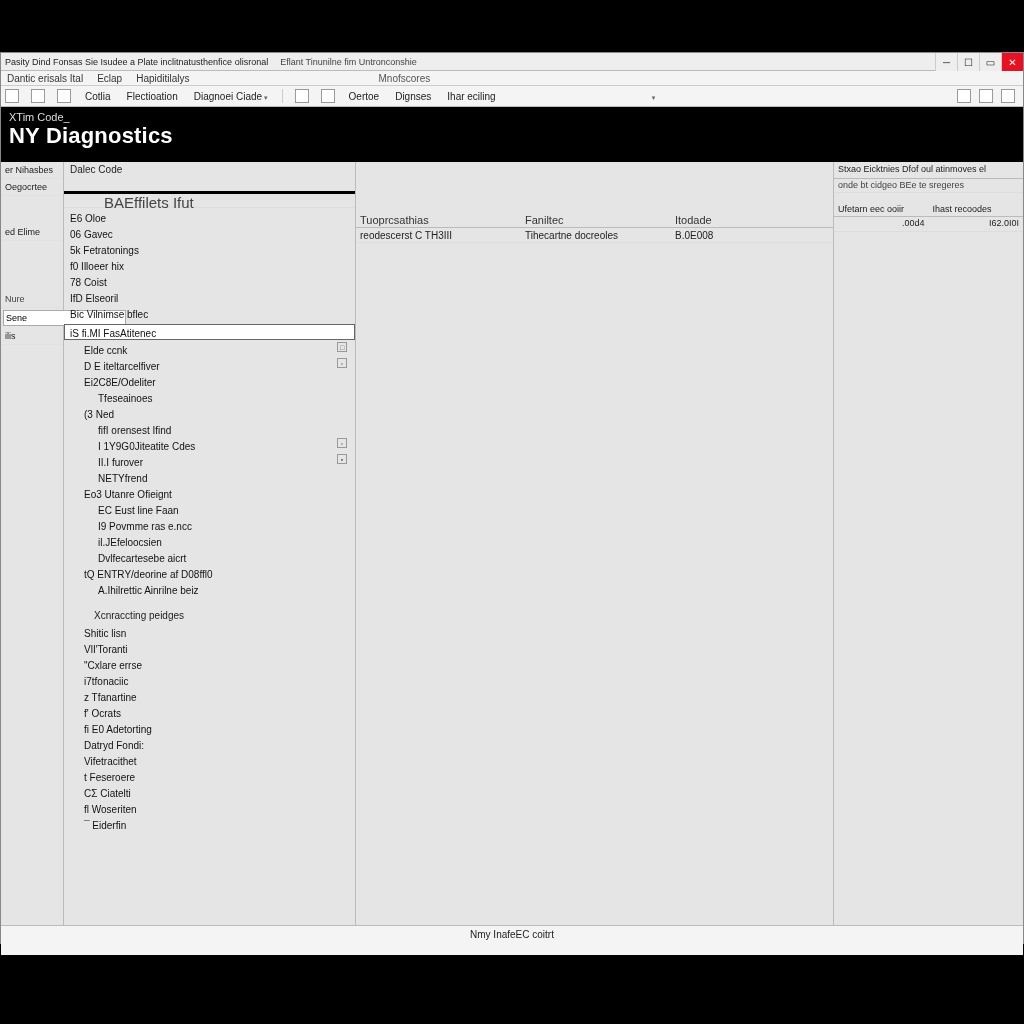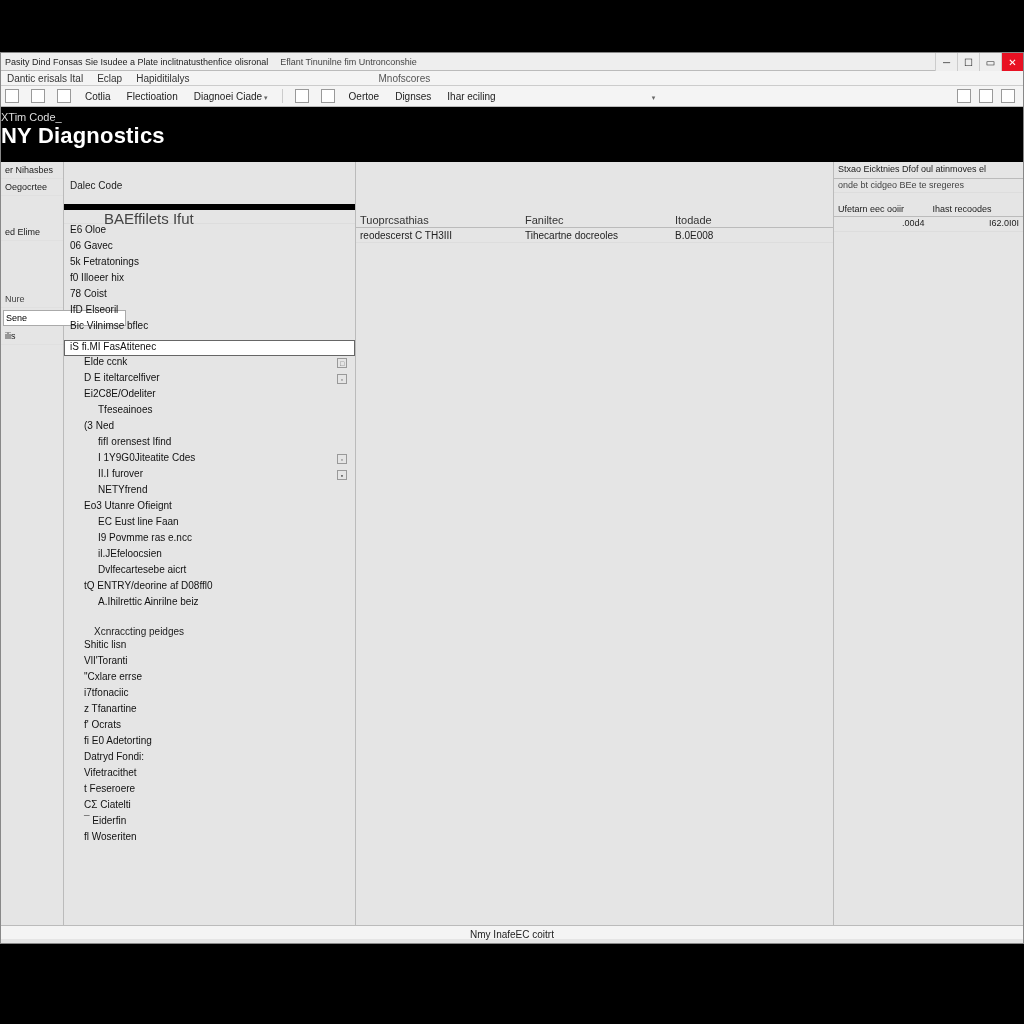--- a/index.html
+++ b/index.html
@@ -28,38 +28,38 @@
 
   .toolbar { height: 21px; background: #f4f4f4; border-bottom: 1px solid #bbb;
     display: flex; align-items: center; gap: 12px; padding-left: 4px; font-size: 10px; color: #222; }
   .toolbar .ico { width:14px; height:14px; display:inline-block; border:1px solid #999; background:#fff; }
   .toolbar .sep { width:1px; height:14px; background:#ccc; }
   .toolbar-right { margin-left: auto; display:flex; gap:8px; padding-right:8px;}
   .tool-item { cursor:pointer; padding: 1px 2px; }
   .tool-item.drop::after{ content:" ▾"; font-size:7px; color:#666;}
 
   .blackbar {
-    height: 55px; background: #000; color: #fff; padding: 4px 0;
+    height: 55px; background: #000; color: #fff; padding: 4px 8px;
   }
   .blackbar .bc { font-size: 11px; color: #ddd; }
   .blackbar .title { font-size: 22px; font-weight: 600; letter-spacing: 0.2px; }
 
   .content { display:flex; height: calc(100% - 18px - 15px - 21px - 55px - 18px); }
 
   .sidebar { width: 63px; border-right: 1px solid #bbb; font-size:9px; color:#222; }
   .sidebar .sb-item { padding: 3px 4px; border-bottom: 1px solid #e0e0e0; cursor:default; }
   .sidebar .sb-gap { height: 28px; }
   .sidebar .sb-label { color:#444; }
   .sidebar .sb-input { height:16px; border:1px solid #aaa; margin:2px; font-size:9px; padding:1px 2px;}
 
   .tree { width: 292px; border-right: 1px solid #bbb; display:flex; flex-direction:column; }
-  .tree-header { height: 32px; border-bottom:6px solid #000000; font-size:10px; padding:2px 6px; color:#222;margin-top:16px;}
+  .tree-header { height: 32px; border-bottom:3px solid #000000; font-size:10px; padding:2px 6px; color:#222;}
   .tree-sub { height:14px; padding:0 40px; font-size:15px; color:#444; border-bottom:1px solid #ddd;}
   .tree-body { flex:1; overflow:auto; font-size:10px; color:#111; }
-  .tree-row { display:flex; align-items:flex-start; height:16px; padding:0 6px; cursor:default; position:relative;}
+  .tree-row { display:flex; align-items:flex-end; height:16px; padding:0 6px; cursor:default; position:relative;}
   .tree-row.sel { background:#fff; border:1px solid #666; padding:0 5px; height:16px;}
   .tree-row .ti { display:inline-block; }
   .tree-row .badge { position:absolute; right:8px; top:2px; width:10px; height:10px; border:1px solid #999; font-size:7px; text-align:center; line-height:9px; color:#666; }
   .ind1 { padding-left: 20px !important; }
   .ind2 { padding-left: 34px !important; }
   .tree-section { font-size:10px; color:#222; padding:4px 6px 2px 30px; }
 
   .main { flex:1; display:flex; }
   .grid-area { flex:1; }
   .grid-head { display:flex; height:16px; font-size:11px; color:#333; border-bottom:1px solid #bbb; margin-top: 50px;}
@@ -68,21 +68,21 @@
   .grid-row { display:flex; height:15px; font-size:10px; color:#222; border-bottom:1px solid #ddd;}
 
   .rightpanel { width: 190px; border-left:1px solid #bbb; font-size:9px; color:#222;}
   .rp-head { height:17px; border-bottom:1px solid #bbb; padding:2px 4px; font-size:9px;}
   .rp-sub { height:14px; border-bottom:1px solid #ddd; padding:1px 4px; font-size:9px; color:#444;}
   .rp-cols { display:flex; height:16px; border-bottom:1px solid #bbb; margin-top:8px;align-items:center;}
   .rp-cols div{ flex:1; padding:2px 4px; font-size:9px;}
   .rp-row { display:flex; height:15px; border-bottom:1px solid #ddd;}
   .rp-row div{ flex:1; padding:1px 4px; text-align:right;}
 
-  .statusbar { height:14px; border-top:1px solid #bbb; background:#f4f4f4; font-size:10px;
+  .statusbar { height:30px; border-top:1px solid #bbb; background:#f4f4f4; font-size:10px;
     text-align:center; line-height:17px; color:#222;}
 </style>
 </head>
 <body>
 
 <div class="window">
 
   <div class="titlebar">
     <div class="left-group">
       <span>Pasity Dind Fonsas Sie Isudee a Plate inclitnatusthenfice olisronal</span>
@@ -258,24 +258,24 @@
         <div class="tree-row ind1">
             <span class="ti">Vifetracithet</span>
           </div>
         <div class="tree-row ind1">
             <span class="ti">t Feseroere</span>
           </div>
         <div class="tree-row ind1">
             <span class="ti">CΣ Ciatelti</span>
           </div>
         <div class="tree-row ind1">
+            <span class="ti">fl Woseriten</span>
+          </div>
+        <div class="tree-row ind1">
             <span class="ti">¯ Eiderfin</span>
-          </div>
-        <div class="tree-row ind1">
-            <span class="ti">fl Woseriten</span>
           </div>
       </div>
     </div>
 
     <div class="main">
       <div class="grid-area">
         <div class="grid-head">
           <div class="gh c1">Tuoprcsathias</div>
           <div class="gh c2">Faniltec</div>
           <div class="gh c3">Itodade</div>

